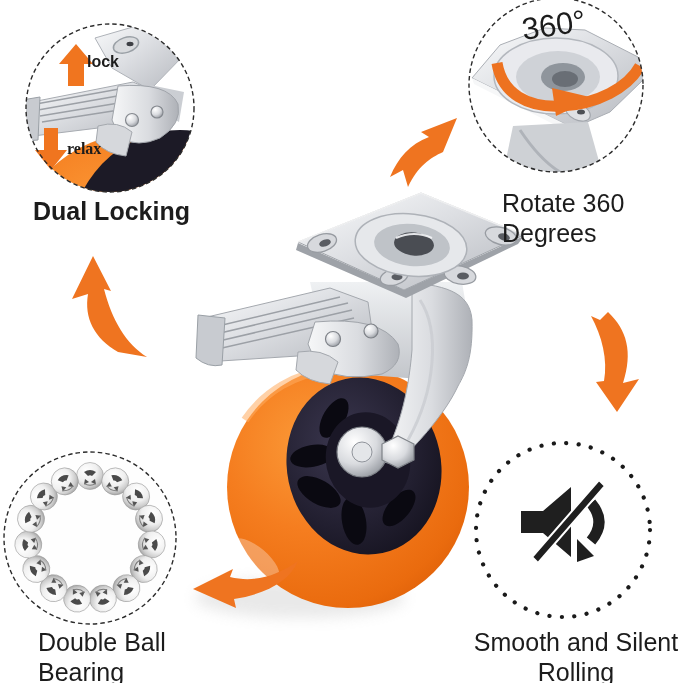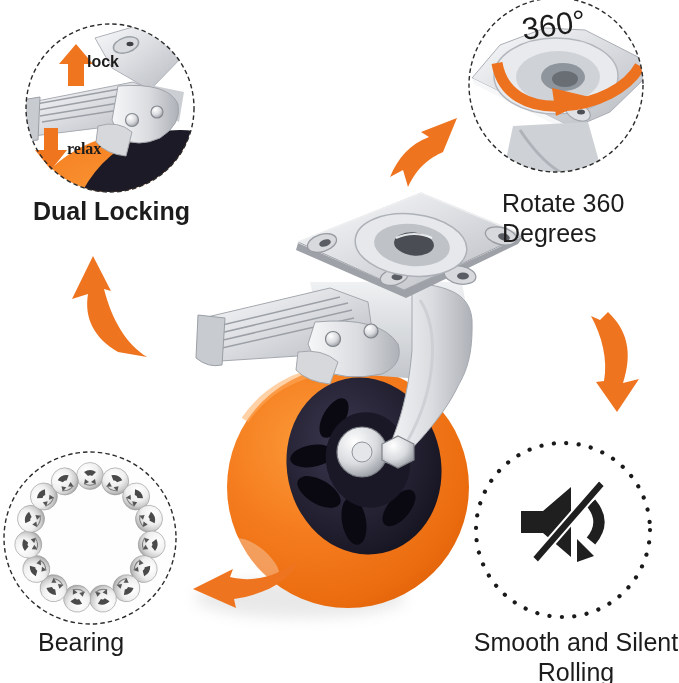--- a/index.html
+++ b/index.html
@@ -224,20 +224,21 @@
   <div class="txt small-lbl" style="left:67px; top:140px;font-family:Liberation Serif, serif;">relax</div>
   <div class="txt cap" style="left:33px; top:196px;font-weight:bold;">Dual Locking</div>
 
   <div class="txt badge-360" style="left:522px; top:12px;">360°</div>
   <div class="txt cap" style="left:502px; top:188px;">
     <div>Rotate 360</div>
     <div>Degrees</div>
   </div>
 
   <div class="txt cap" style="left:38px; top:627px;">
+    <div>Double Ball</div>
     <div>Bearing</div>
   </div>
 
   <div class="txt cap cap-silent" style="left:456px; top:627px;">
     <div>Smooth and Silent</div>
     <div>Rolling</div>
   </div>
 
 </div>
 

